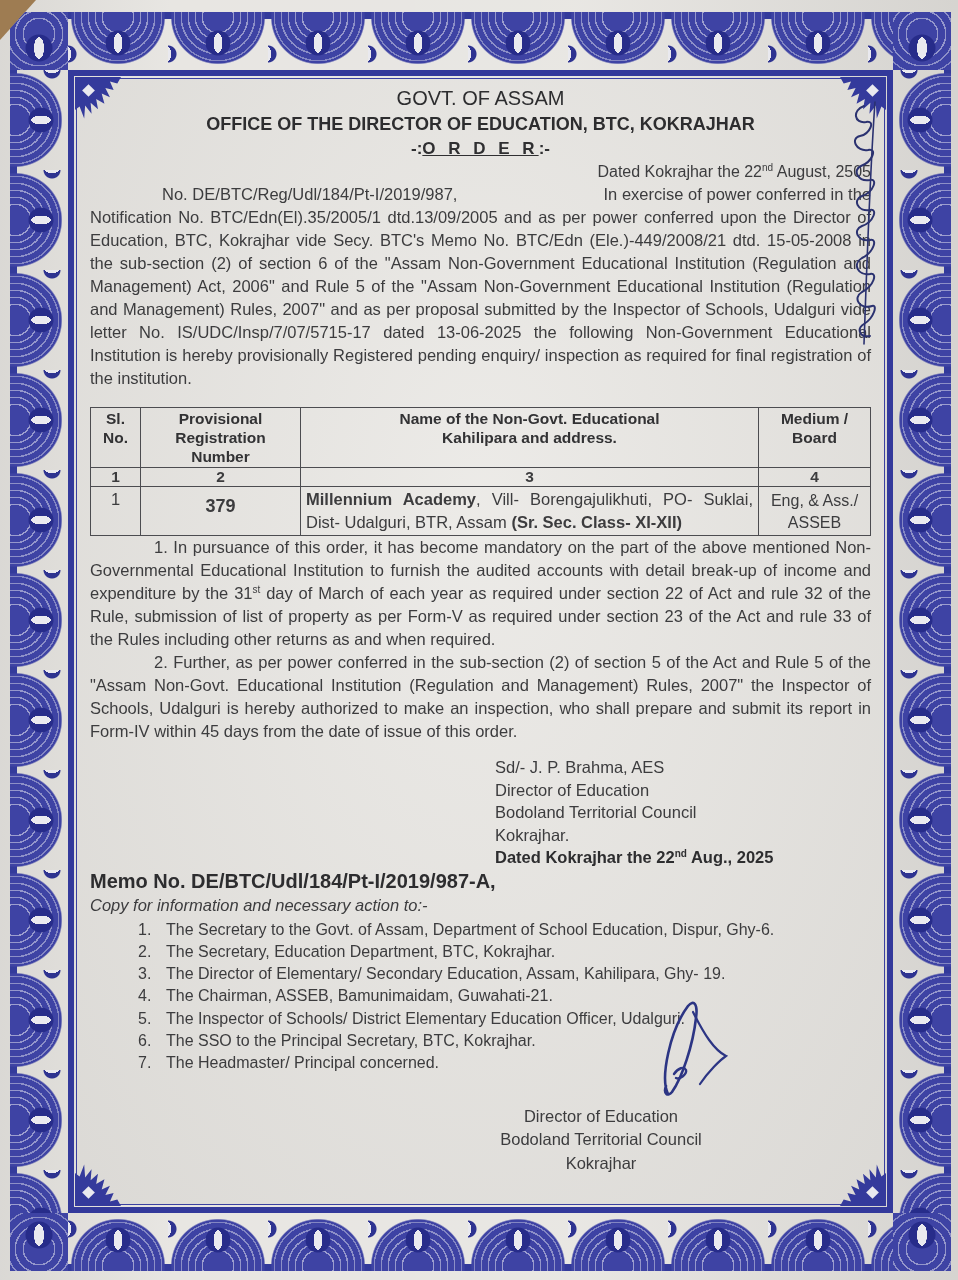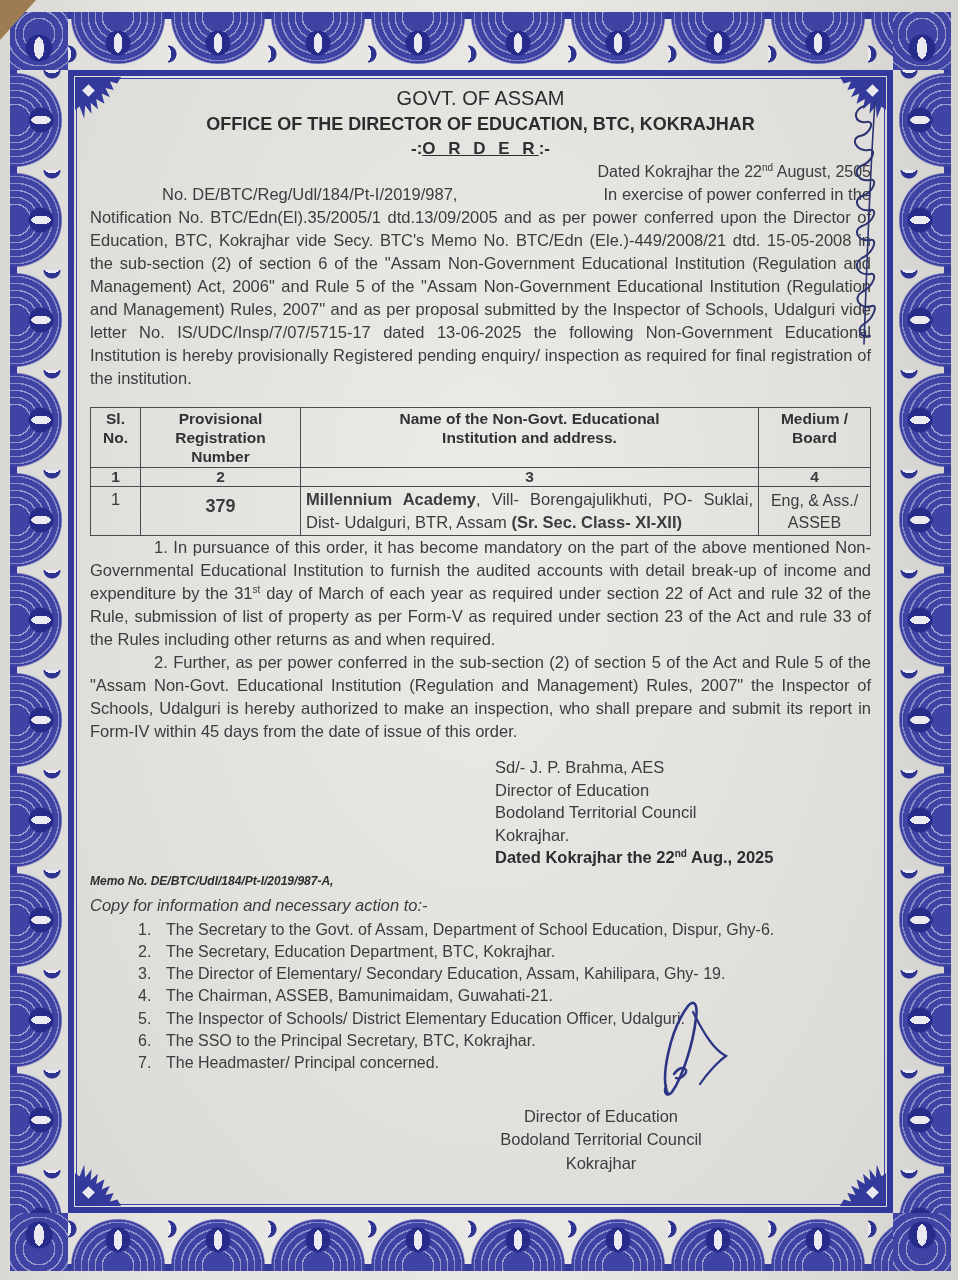--- a/index.html
+++ b/index.html
@@ -99,21 +99,21 @@
   .th{font-weight:bold;text-align:center;font-size:15.5px;line-height:19px;color:#323234;}
   .cn{font-weight:bold;text-align:center;font-size:15.5px;line-height:18px;padding:0 !important;}
   .cell-sl{text-align:center;}
   .cell-reg{text-align:center;font-weight:bold;font-size:18px;padding-top:8px !important;}
   .cell-name{font-size:16.5px;line-height:23px;text-align:justify;}
   .cell-med{text-align:center;font-size:16px;line-height:22px;padding-top:3px !important;}
   .bpara{text-indent:64px;margin-top:13px;}
   .sig-block{width:320px;margin:13px 56px 0 auto;line-height:22.5px;font-size:16.5px;}
   .sig-date{font-weight:bold;color:#2d2d2f;}
   .memo-row{display:flex;justify-content:space-between;margin-top:1px;}
-  .memo-no{font-weight:bold;color:#2d2d2f;font-size:12px;font-style:italic;}
+  .memo-no{font-weight:bold;color:#2d2d2f;font-size:20px;}
   .copy-line{font-style:italic;font-size:16.5px;margin-top:1px;}
   .cc{margin-top:2px;padding-left:48px;}
   .cc-row{display:flex;line-height:22.3px;font-size:16px;}
   .cc-n{width:28px;flex:none;}
   .footer-sign{width:300px;margin:30px 120px 0 auto;text-align:center;line-height:23.5px;font-size:16.5px;}
   .inksvg{position:absolute;pointer-events:none;}
 </style>
 </head>
 <body>
 
@@ -160,21 +160,21 @@
               <td class="th">
                     <div>Sl.</div>
                     <div>No.</div>
                   </td>
               <td class="th">
                     <div>Provisional</div>
                     <div>Registration Number</div>
                   </td>
               <td class="th">
                     <div>Name of the Non-Govt. Educational</div>
-                    <div>Institution and address.</div>
+                    <div>Kahilipara and address.</div>
                   </td>
               <td class="th">
                     <div>Medium /</div>
                     <div>Board</div>
                   </td>
             </tr>
             <tr>
               <td class="cn">1</td>
               <td class="cn">2</td>
               <td class="cn">3</td>

